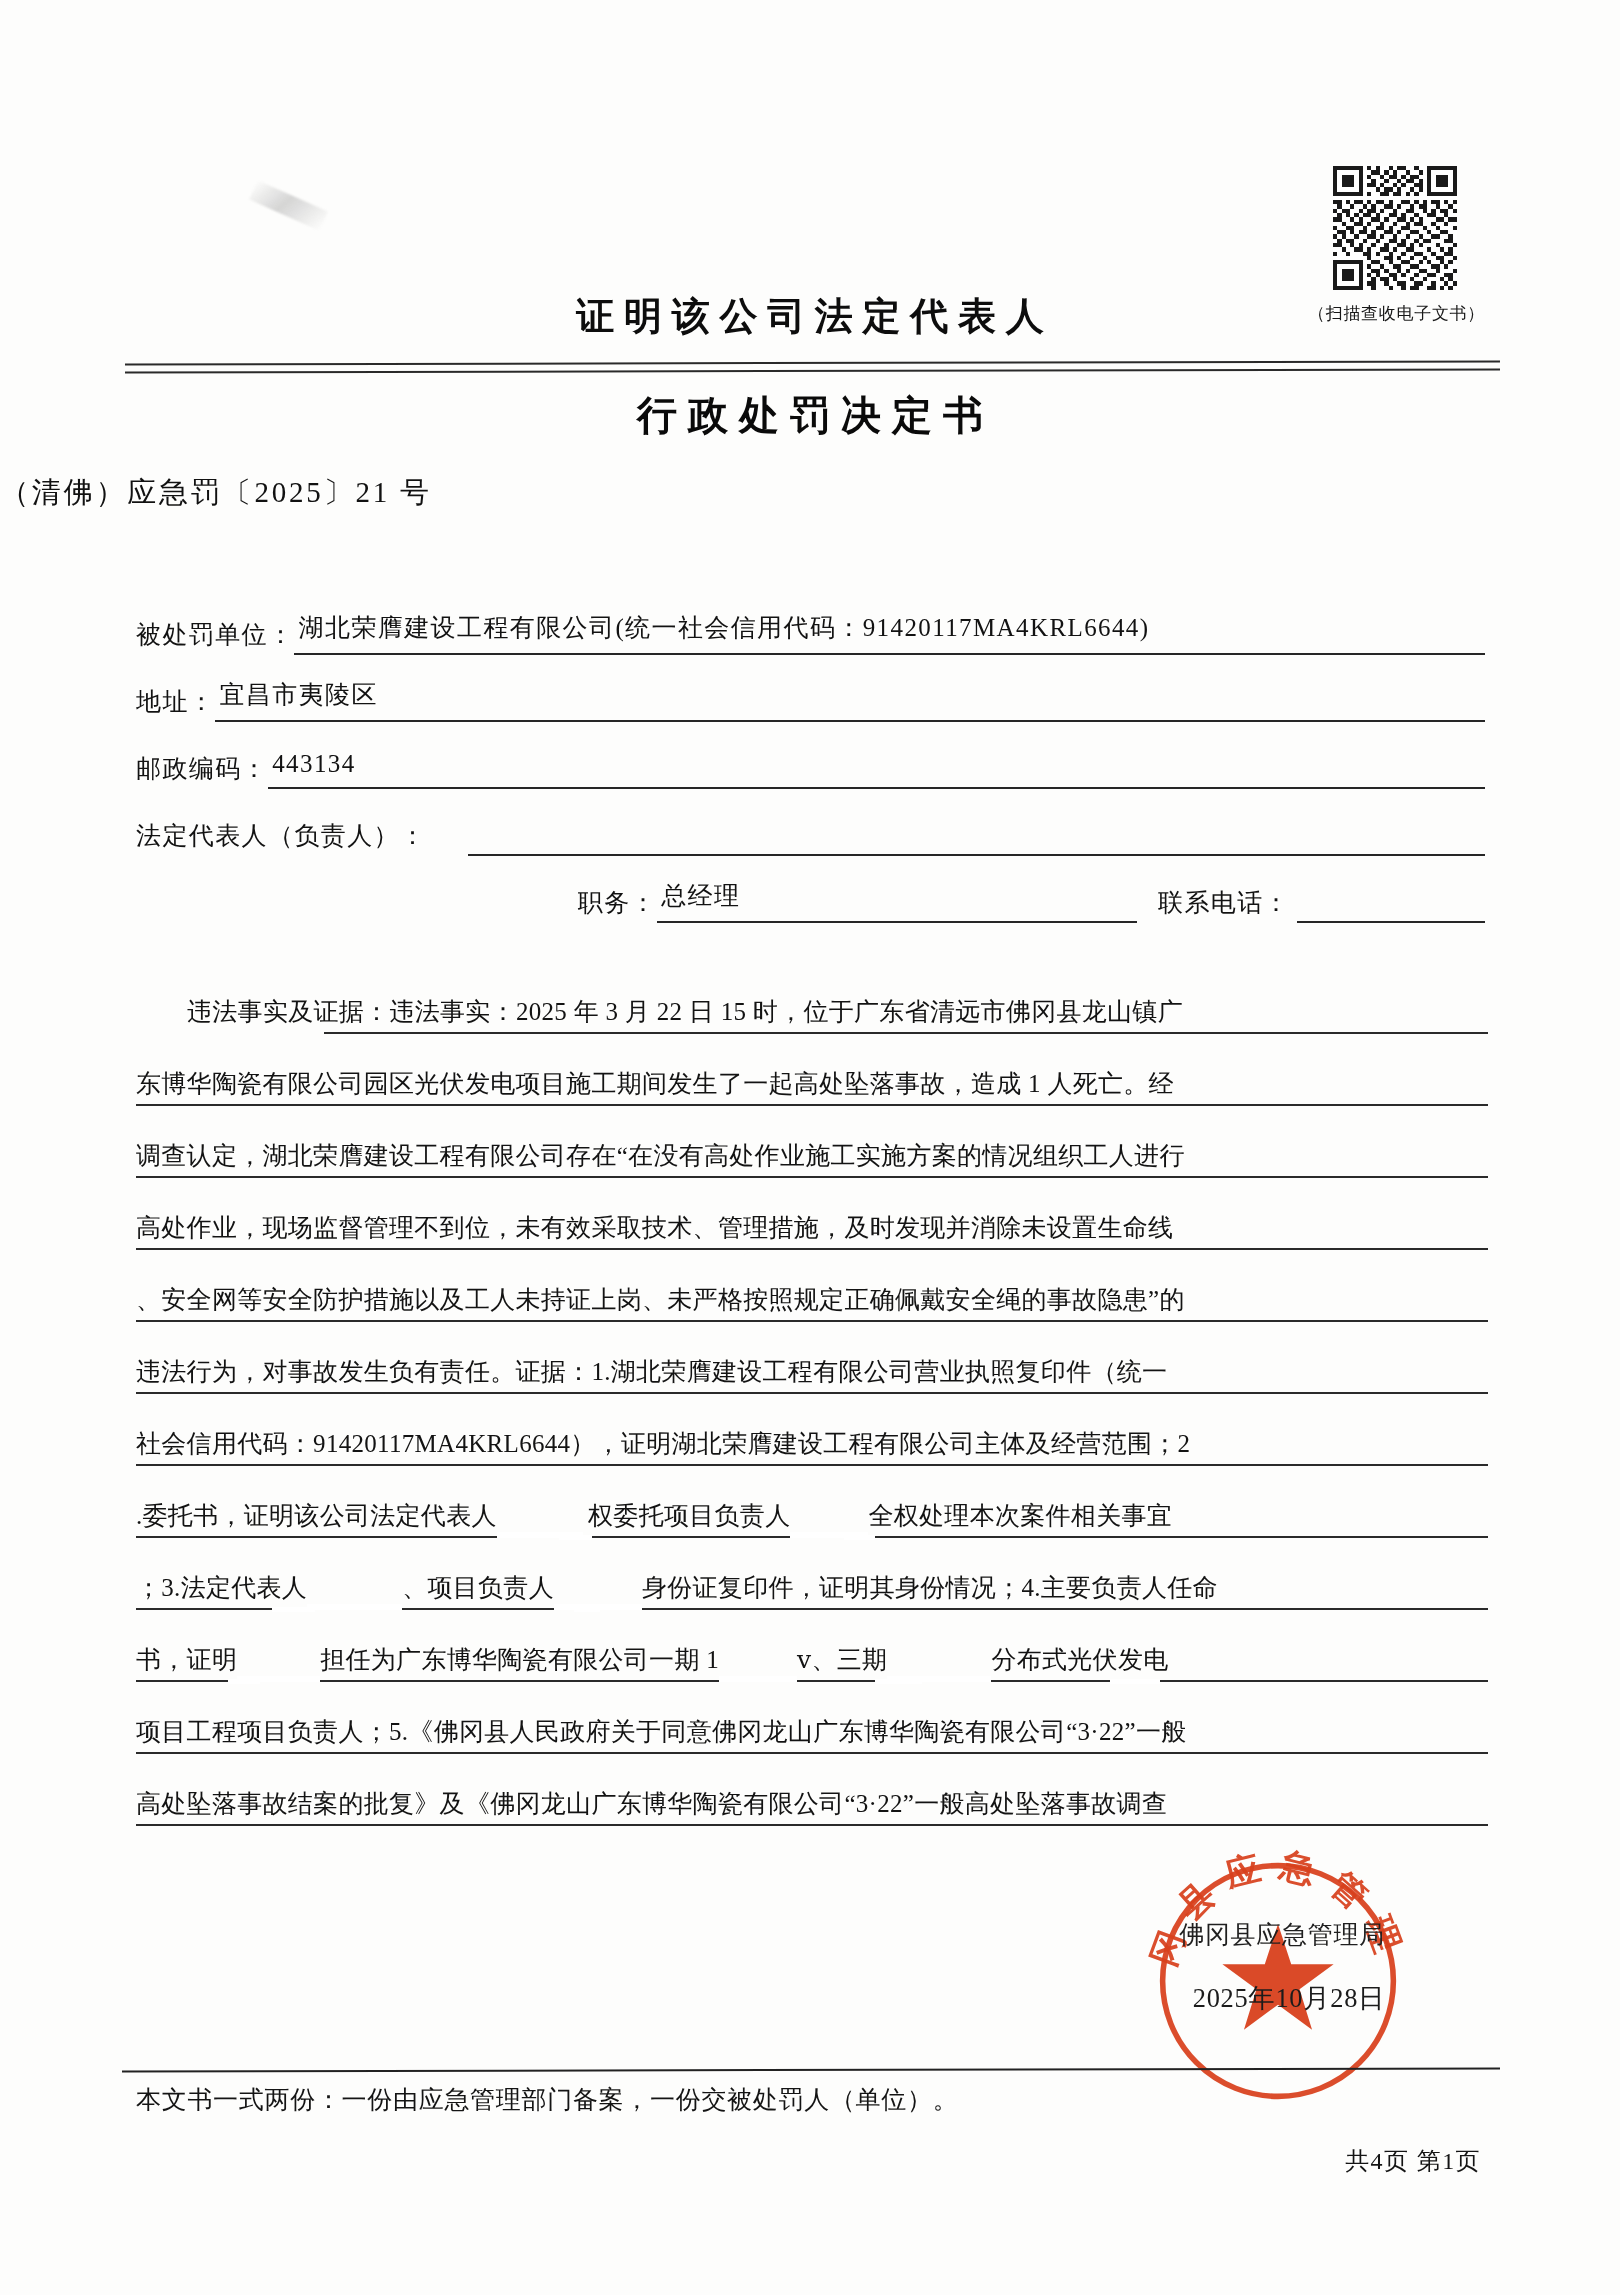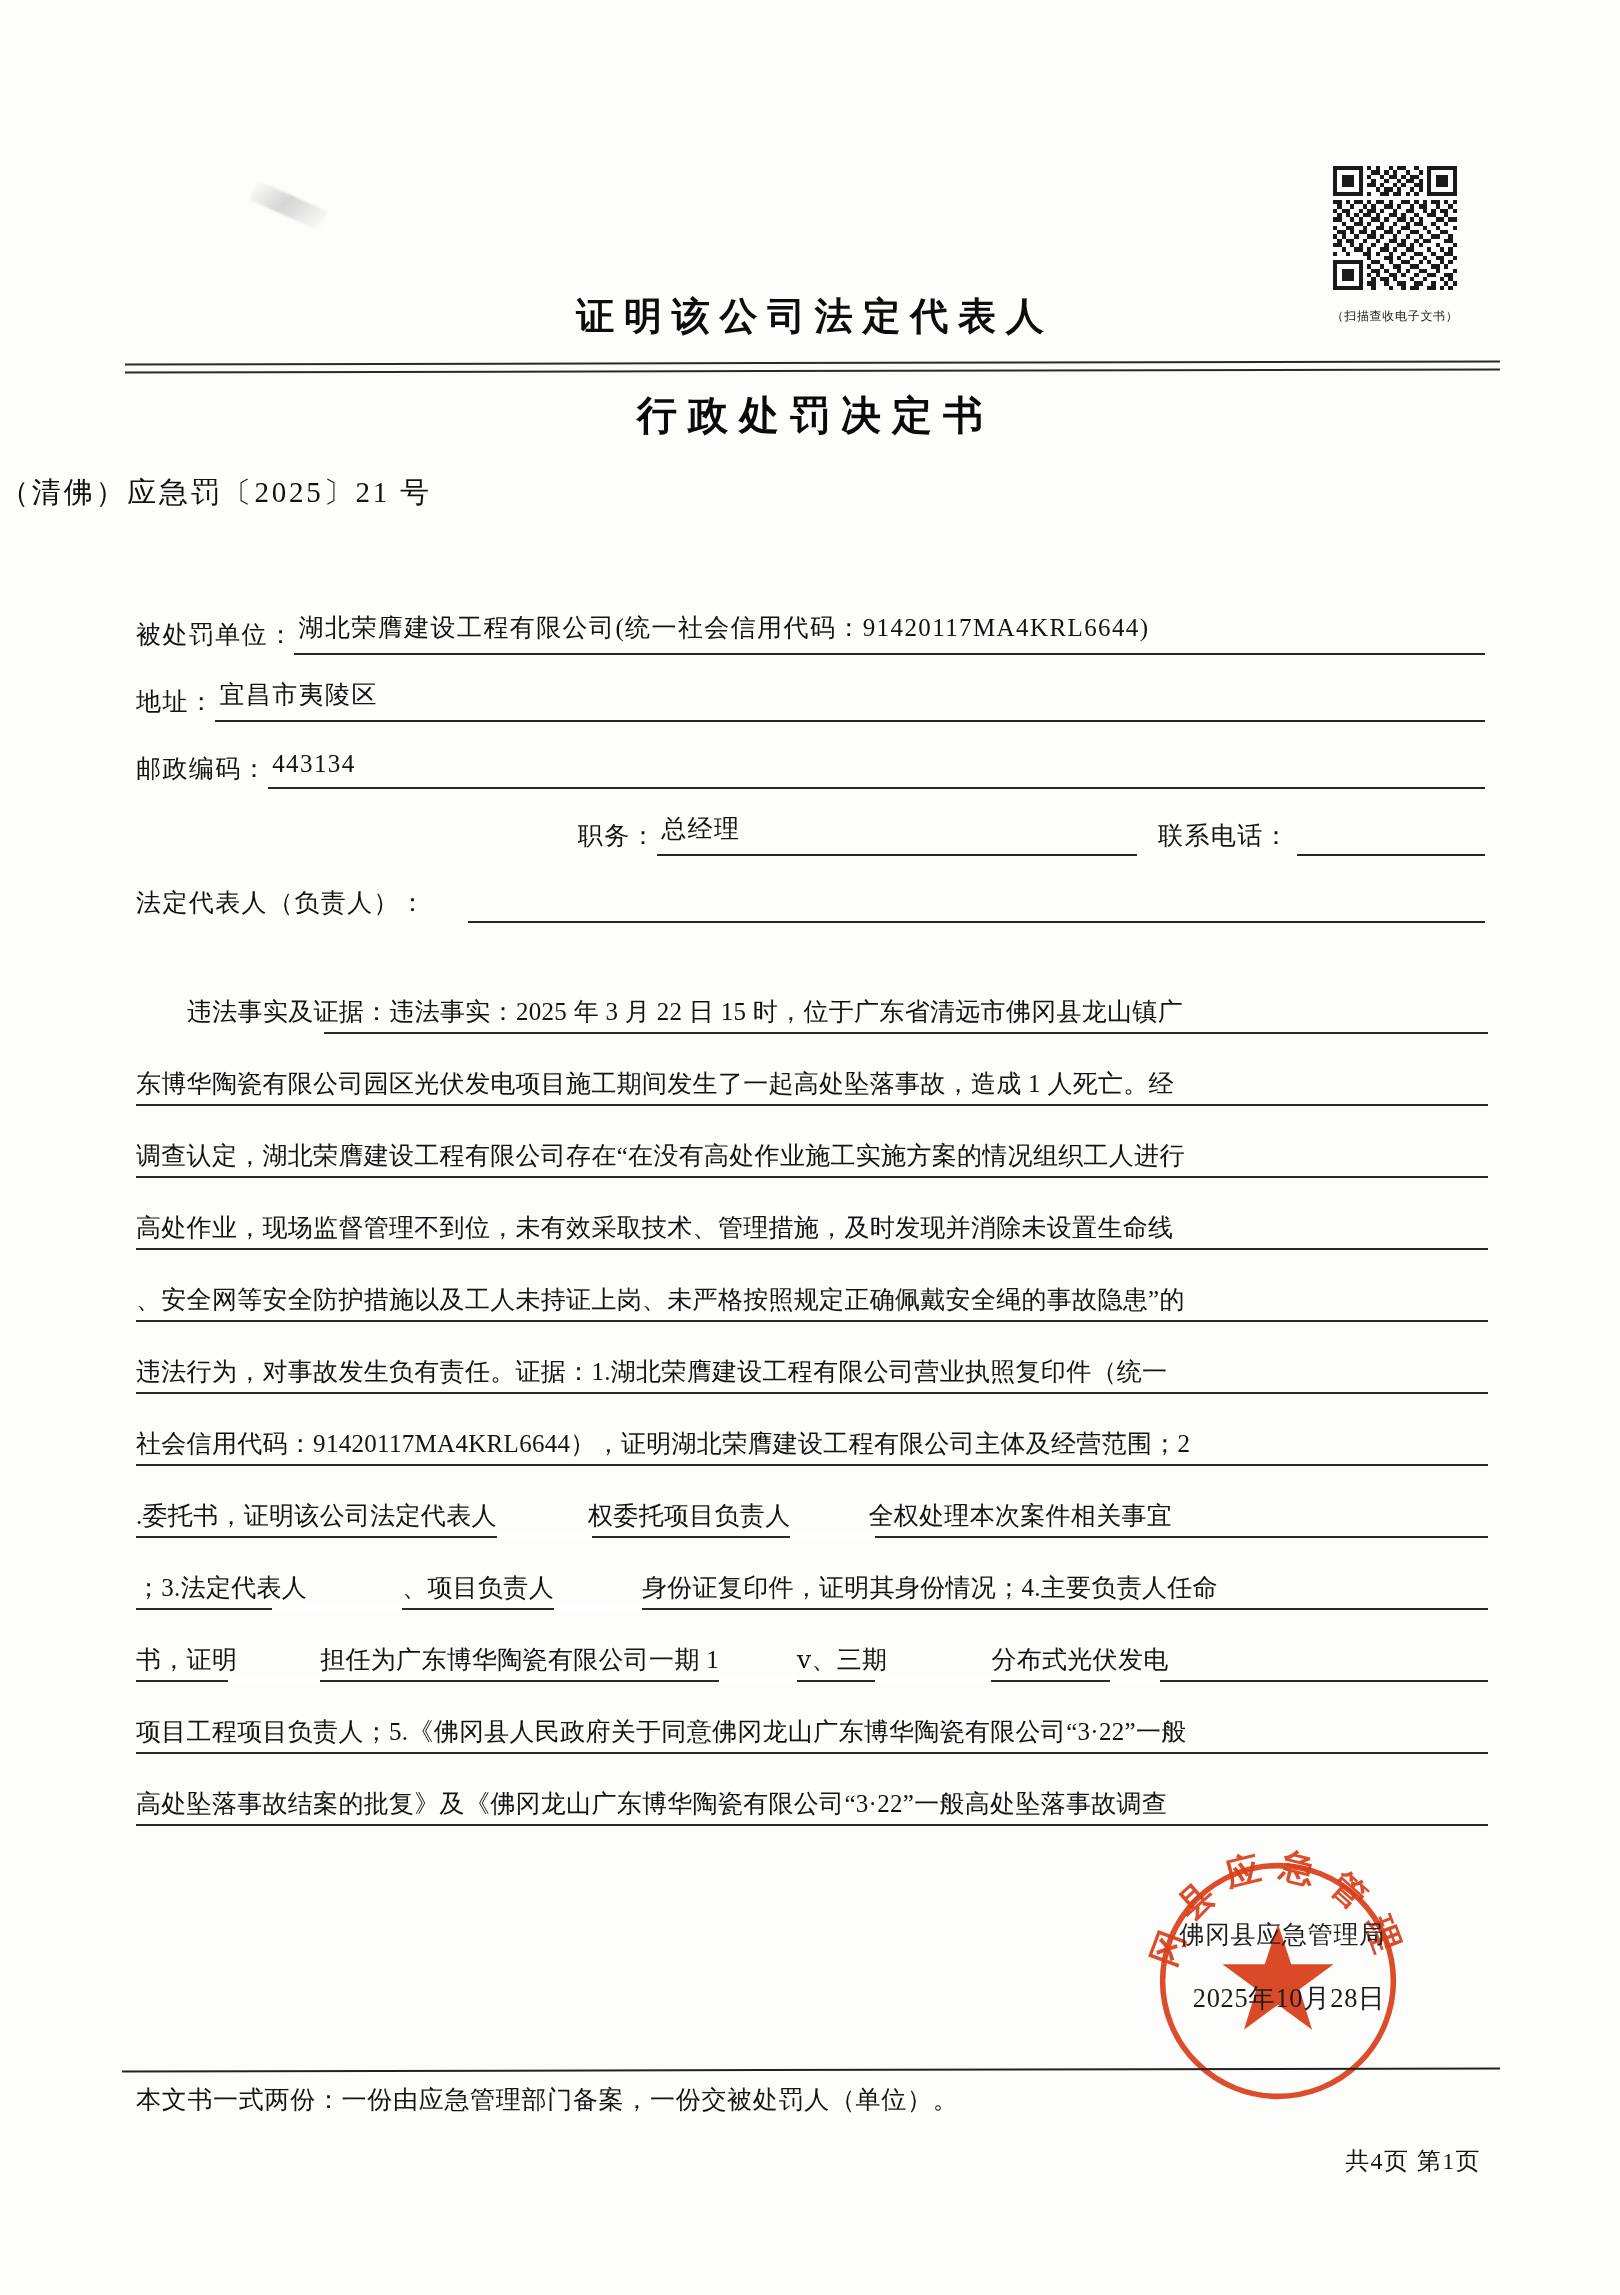--- a/index.html
+++ b/index.html
@@ -37,22 +37,22 @@
     width: 174px;
     text-align: center;
   }
   .qr-code {
     width: 124px; height: 124px;
     margin: 0 auto;
     display: block;
     image-rendering: pixelated;
   }
   .qr-caption {
-    margin-top: 18px;
-    font-size: 12px;
+    margin-top: 12px;
+    font-size: 17px;
     letter-spacing: 0.7px;
     font-family: Liberation Sans, sans-serif;
     color: #181818;
     white-space: nowrap;
   }
 
   
   .doc-title {
     position: absolute;
     left: 0; right: 0; top: 291px;
@@ -484,30 +484,30 @@
       <span class="field-label">地址：</span>
       <span class="field-underline"><span class="fv">宜昌市夷陵区</span></span>
     </div>
 
     <div class="field-row">
       <span class="field-label">邮政编码：</span>
       <span class="field-underline"><span class="fv">443134</span></span>
     </div>
 
     <div class="field-row">
+      <span class="field-label">法定代表人（负责人）：</span>
+      <span class="gap-blank"></span>
+      <span class="field-underline"><span class="fv"></span></span>
+    </div>
+
+    <div class="field-row">
       <span class="field-label">职务：</span>
       <span class="field-underline ul-short-1"><span class="fv">总经理</span></span>
       <span class="field-spacer">联系电话：</span>
       <span class="field-underline ul-phone"><span class="fv"></span></span>
-    </div>
-
-    <div class="field-row">
-      <span class="field-label">法定代表人（负责人）：</span>
-      <span class="gap-blank"></span>
-      <span class="field-underline"><span class="fv"></span></span>
     </div>
 
   </div>
 
   <div class="body-lines">
 
     <div class="bline indent">
       <span class="rule"></span>
       <span class="txt">违法事实及证据：违法事实：2025 年 3 月 22 日 15 时，位于广东省清远市佛冈县龙山镇广</span>
     </div>

